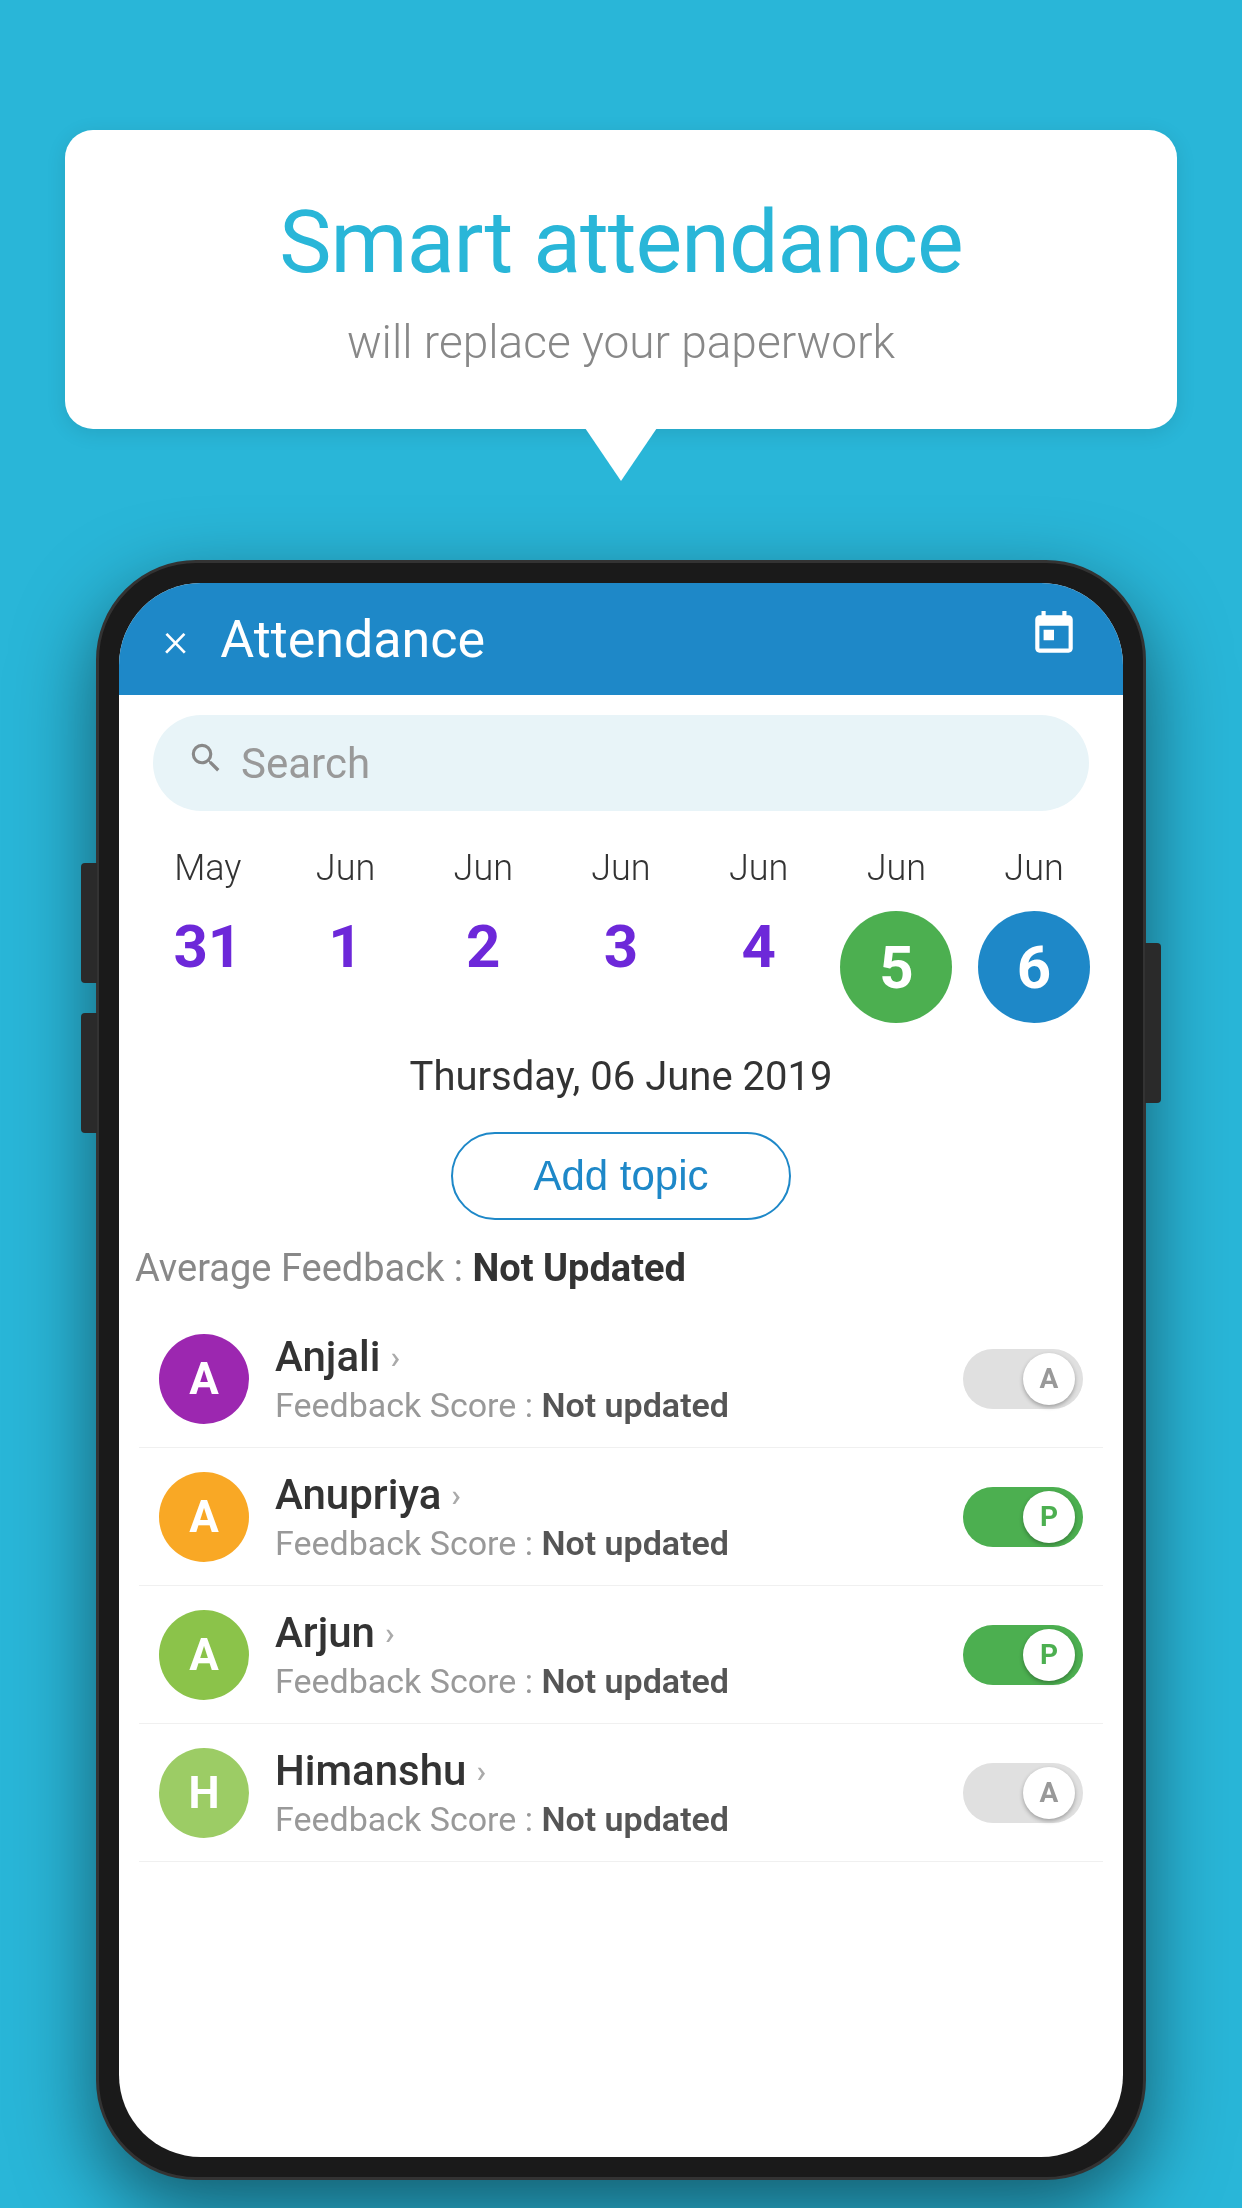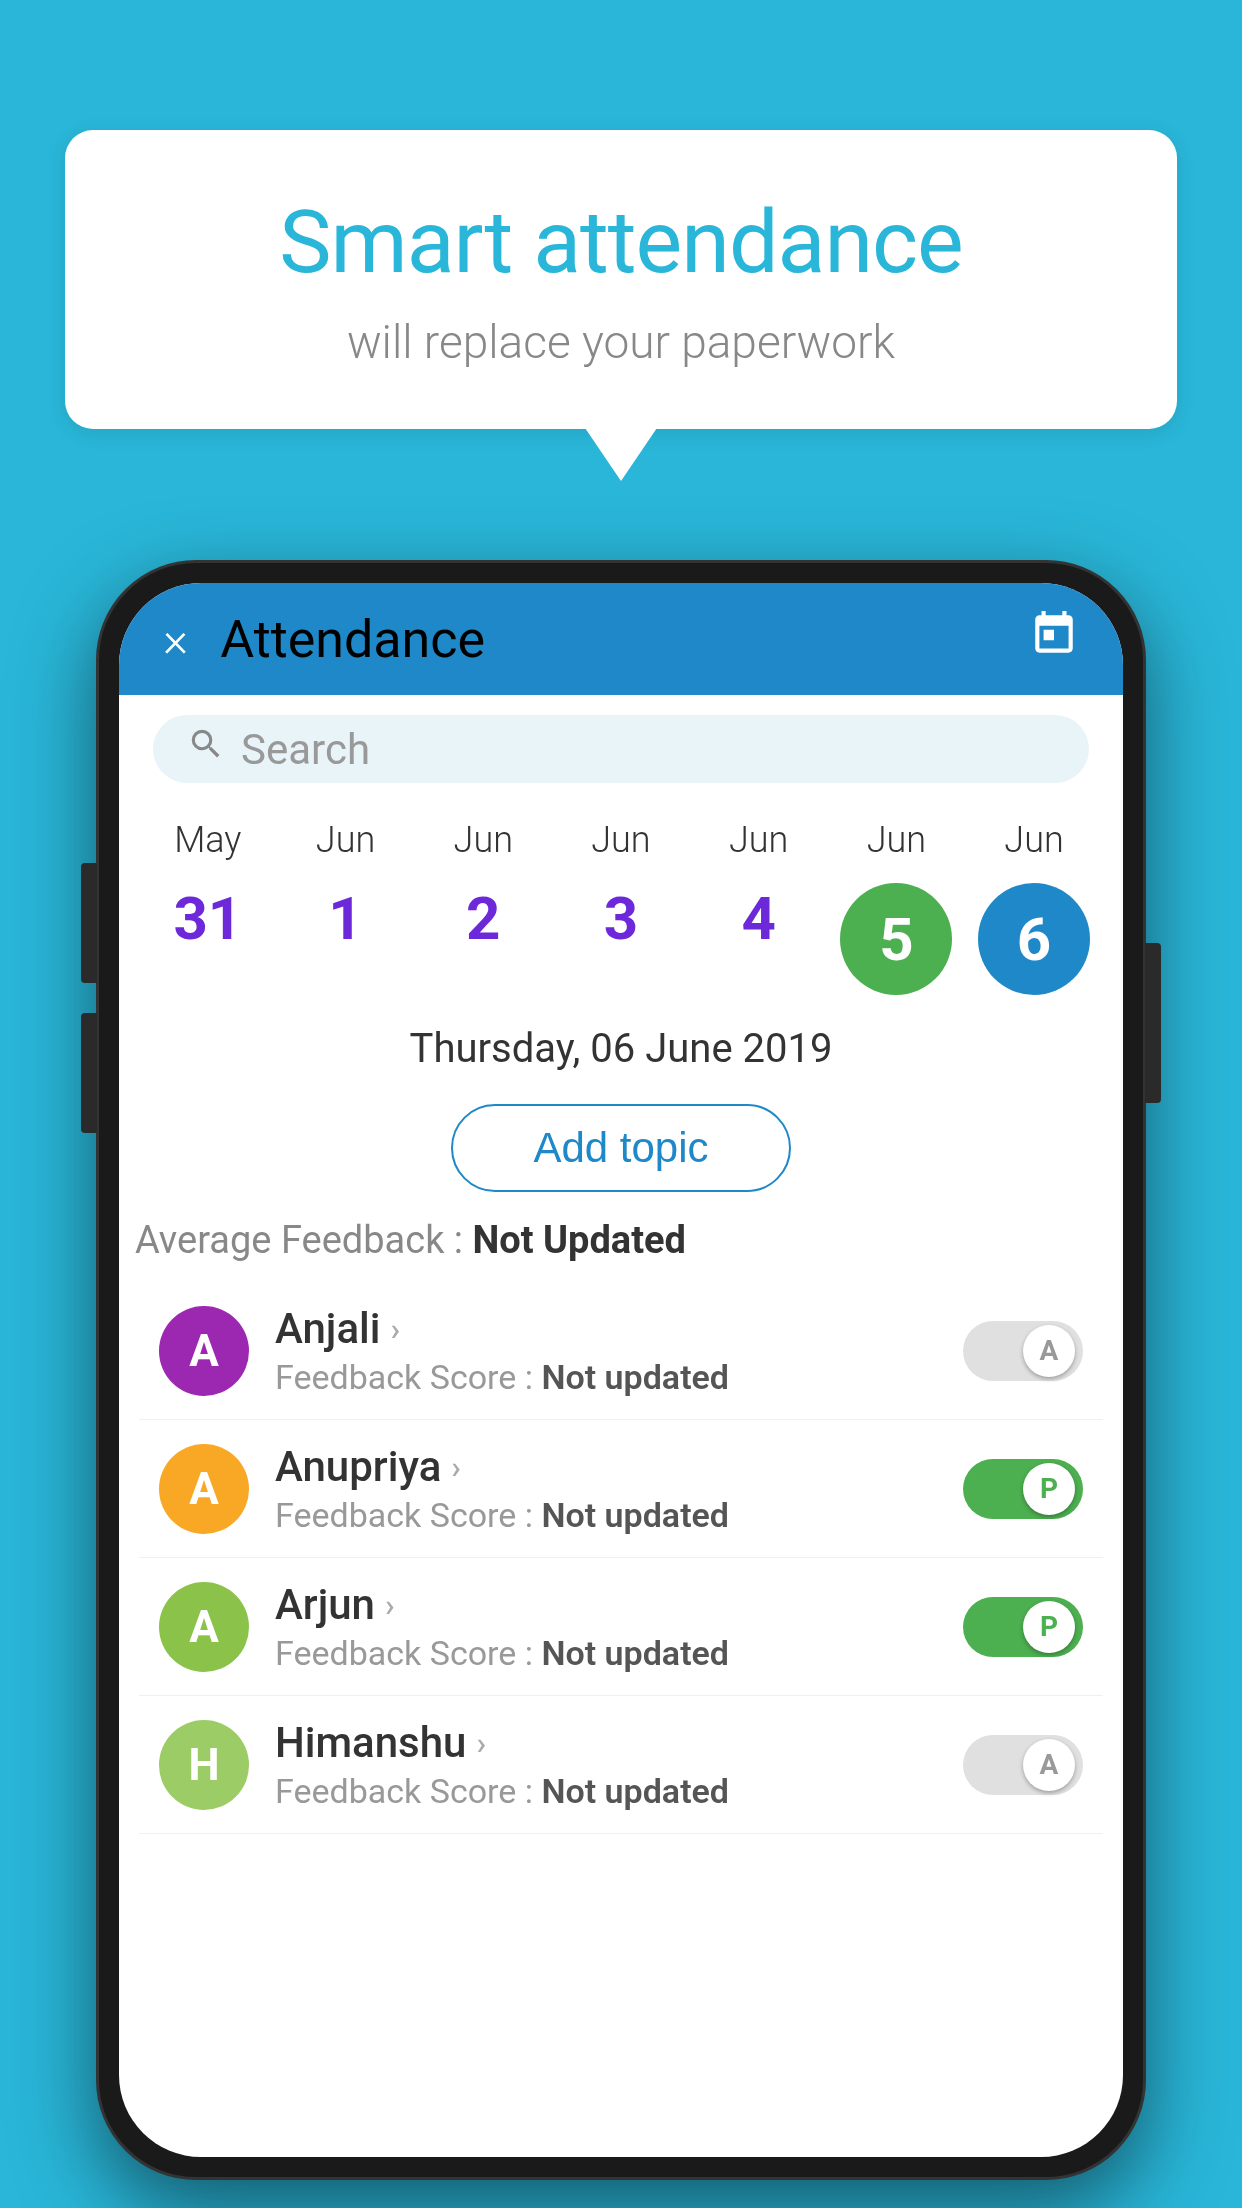--- a/index.html
+++ b/index.html
@@ -179,37 +179,37 @@
 
     .header-close {
       color: white;
       font-size: 48px;
       font-weight: 300;
       cursor: pointer;
       margin-right: 32px;
     }
 
     .header-title {
-      color: #000000;
+      color: #ffffff;
       font-size: 52px;
       font-weight: 400;
       flex: 1;
     }
 
     .header-calendar {
       color: white;
       font-size: 46px;
     }
 
     
     .search-container {
       background: #e8f4f8;
       margin: 20px 34px;
       border-radius: 50px;
-      height: 68px;
+      height: 96px;
       display: flex;
       align-items: center;
       padding: 0 34px;
       gap: 16px;
     }
 
     .search-icon-wrap {
       color: #888;
       font-size: 40px;
     }

